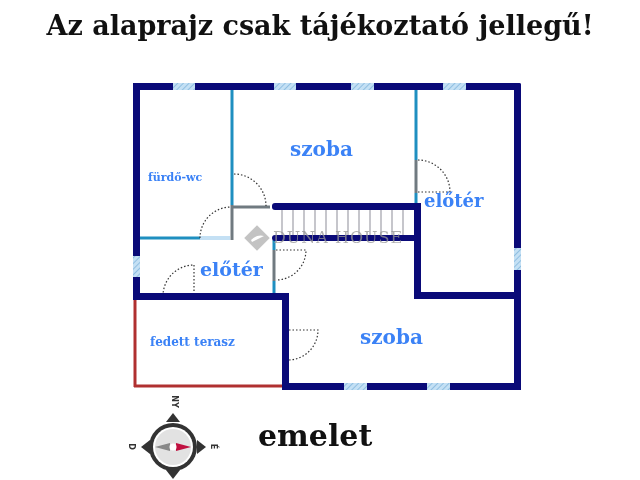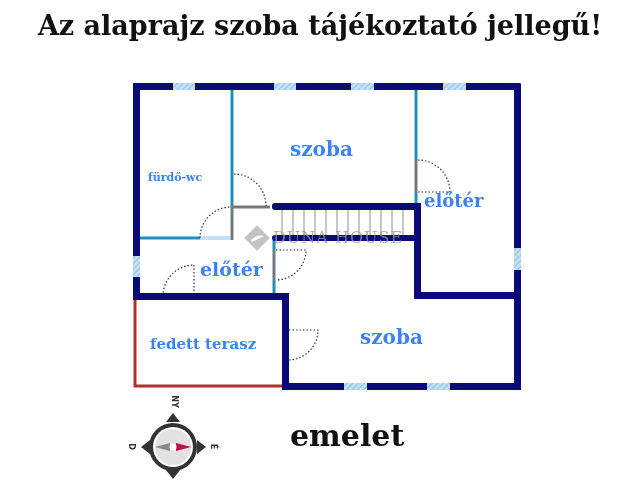--- a/index.html
+++ b/index.html
@@ -1,29 +1,29 @@
 <!DOCTYPE html>
 <html><head>
 <meta charset="utf-8">
 <style>
   html, body { margin: 0; padding: 0; background: #ffffff; }
   body { width: 640px; height: 480px; position: relative; overflow: hidden; font-family: "DejaVu Serif", serif; }
   .title { position: absolute; left: 0; top: 10px; width: 640px; text-align: center; font-family: "DejaVu Serif", serif; font-weight: bold; font-size: 27px; color: #111; letter-spacing: 0px; white-space: nowrap; }
   .plan { position: absolute; left: 0; top: 0; width: 640px; height: 480px; }
   .room-label { position: absolute; font-family: "DejaVu Serif", serif; font-weight: bold; color: #3b82f6; white-space: nowrap; }
-  .floor-label { position: absolute; left: 258px; top: 418px; font-family: "DejaVu Serif", serif; font-weight: bold; font-size: 30px; color: #111; margin-left: 32px; }
+  .floor-label { position: absolute; left: 258px; top: 418px; font-family: "DejaVu Serif", serif; font-weight: bold; font-size: 30px; color: #111; }
   .compass { position: absolute; left: 125px; top: 395px; width: 100px; height: 85px; }
   .compass-letter { position: absolute; font-family: "DejaVu Sans", sans-serif; font-weight: bold; font-size: 8px; color: #333; }
   .watermark { position: absolute; left: 243px; top: 224px; }
   .wm-text { position: absolute; left: 30px; top: 4px; font-family: "DejaVu Serif", serif; font-size: 16px; color: rgba(150,150,150,0.75); letter-spacing: 1px; white-space: nowrap; }
 </style>
 </head>
 <body>
 
-<div class="title">Az alaprajz szoba tájékoztató jellegű!</div>
+<div class="title">Az alaprajz csak tájékoztató jellegű!</div>
 
 <svg class="plan" viewBox="0 0 640 480" xmlns="http://www.w3.org/2000/svg">
   <defs>
     <pattern id="hatch" width="4" height="4" patternUnits="userSpaceOnUse" patternTransform="rotate(45)">
       <rect width="4" height="4" fill="#c4e0f4"></rect>
       <line x1="0" y1="0" x2="0" y2="4" stroke="#7fb4dc" stroke-width="1.5"></line>
     </pattern>
   </defs>
 
   <g>
@@ -116,21 +116,21 @@
     <rect x="5" y="5" width="18" height="18" transform="rotate(45 14 14)" fill="rgba(170,170,170,0.7)"></rect>
     <path d="M8 16 Q14 10 21 12 Q15 15 9 18 Z" fill="#ffffff"></path>
   </svg>
   <span class="wm-text">DUNA HOUSE</span>
 </div>
 
 <div class="room-label" style="left:148px; top:171px; font-size:11px;">fürdő-wc</div>
 <div class="room-label" style="left:290px; top:137px; font-size:20px;">szoba</div>
 <div class="room-label" style="left:424px; top:190px; font-size:18px;">előtér</div>
 <div class="room-label" style="left:200px; top:258px; font-size:19px;">előtér</div>
-<div class="room-label" style="left:150px; top:335px; font-size:15px;">fedett terasz</div>
+<div class="room-label" style="left:150px; top:335px; font-size:12px;">fedett terasz</div>
 <div class="room-label" style="left:360px; top:325px; font-size:20px;">szoba</div>
 
 <div class="compass">
   <svg width="100" height="85" viewBox="0 0 100 85">
     <polygon points="48,18 55,27 41,27" fill="#333"></polygon>
     <polygon points="48,84 55,75 41,75" fill="#333"></polygon>
     <polygon points="16,52 25,45 25,59" fill="#333"></polygon>
     <polygon points="81,52 72,45 72,59" fill="#333"></polygon>
     <circle cx="48" cy="52" r="24" fill="#333"></circle>
     <circle cx="48" cy="52" r="20" fill="#ffffff"></circle>

